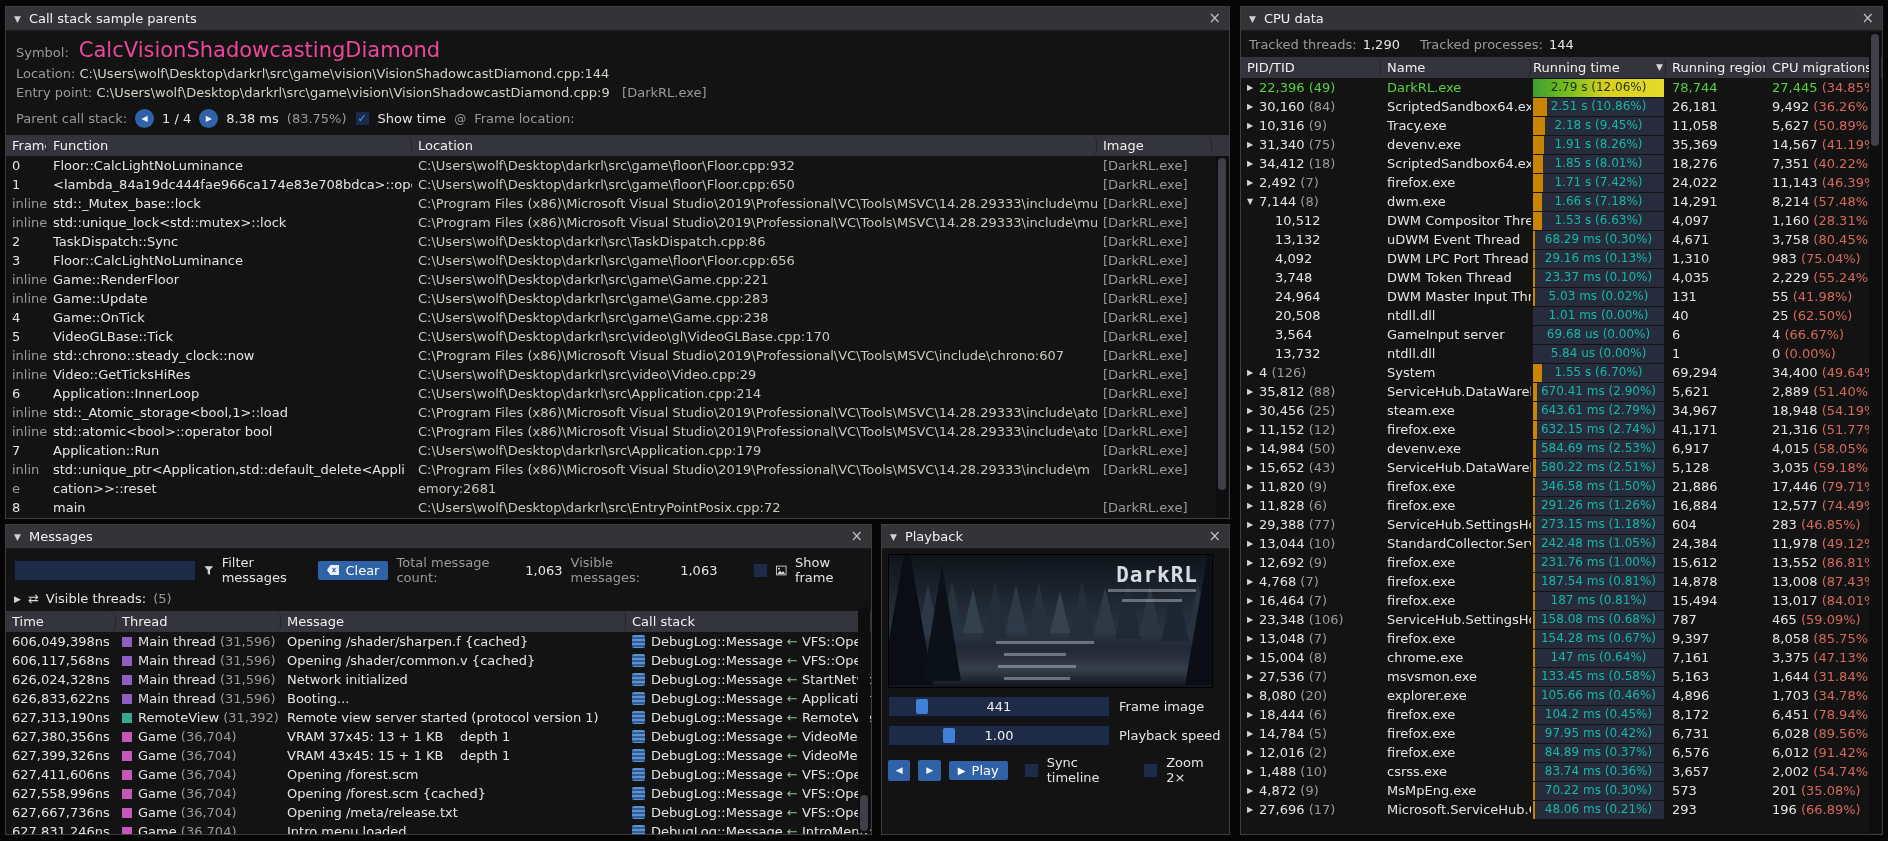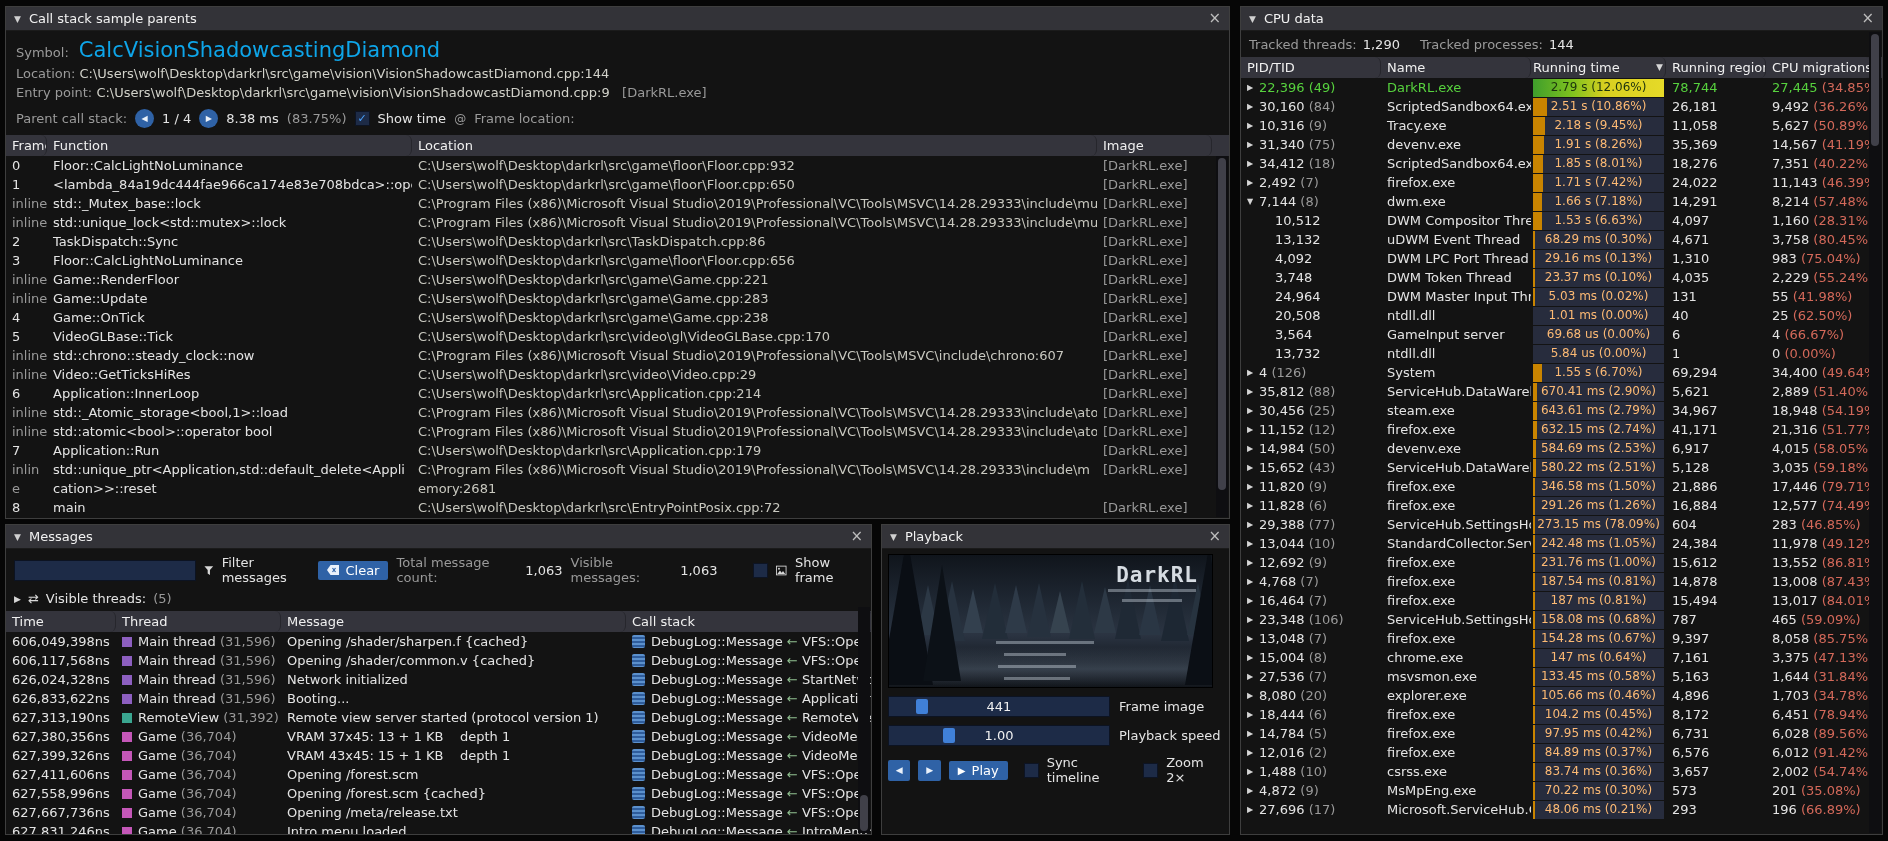--- a/index.html
+++ b/index.html
@@ -23,21 +23,21 @@
 
   
   .table-head { display:flex; background:#34343c; height:21px; line-height:21px; color:#f0f0f0; }
   .th { flex:none; padding:0 6px; border-right:1px solid #26262c; overflow:hidden; white-space:nowrap;border-radius:6px; }
   .th-sort { display:flex; align-items:center; justify-content:space-between; }
   .sort { font-size:9px; color:#d6d6d6; }
 
   
   .cs-head { padding:7px 10px 0 10px; }
   .sym-line { display:flex; align-items:baseline; gap:10px; }
-  .sym-name { font-size:21px; color:#0ea5e9; }
+  .sym-name { font-size:21px; color:#ec4899; }
   .loc-line { margin-top:4px; white-space:pre; }
   .loc-line .path { color:#d2d2ca;margin-top:20px; }
   .controls { display:flex; align-items:center; gap:8px; margin:9px 0 7px 0; }
   .circle-btn { width:19px; height:19px; flex:none; border-radius:50%; background:var(--accent-blue); color:#eaf1fa; display:inline-flex; align-items:center; justify-content:center; font-size:8px; }
   .checkbox { width:15px; height:15px; flex:none; background:var(--frame-navy); border:1px solid #0d1424; display:inline-flex; align-items:center; justify-content:center; color:var(--check-blue); font-size:11px; }
   .radio { width:15px; height:15px; flex:none; border-radius:50%; background:var(--frame-navy); border:1px solid #0d1424; position:relative; }
   .radio.sel::after { content:""; position:absolute; inset:3px; border-radius:50%; background:#4296fa; }
   .radio-group { display:inline-flex; align-items:center; gap:7px; }
   .radio-group .rlabel { margin-right:9px; }
   .at-icon { font-size:12px; }
@@ -81,21 +81,21 @@
 
   
   .cpu-info { display:flex; gap:6px; padding:6px 8px 5px 8px; white-space:pre; }
   .cpu-row { display:flex; height:19px; line-height:19px; }
   .cw-pid{width:140px; display:flex; align-items:center;} .cw-name{width:150px} .cw-time{width:135px; padding:1px 2px;} .cw-reg{width:100px} .cw-mig{width:106px}
   .cw-pid.child { padding-left:34px; }
   .exp { font-style:normal; font-size:8px; color:#d5d5d5; width:12px; flex:none; }
   .cpu-bar { display:block; position:relative; height:23px; background:var(--bar-bg); overflow:hidden; }
   .cpu-bar .fill { position:absolute; left:0; top:0; bottom:0; background:var(--bar-orange); }
   .cpu-bar .fill.grad { background:linear-gradient(90deg,#3f9e2c 0%, #7fc21e 30%, #d8cf20 55%, #e6da28 100%); }
-  .cpu-bar .t { position:absolute; inset:0; text-align:center; font-size:12px; line-height:17px; color:#fdba74; }
+  .cpu-bar .t { position:absolute; inset:0; text-align:center; font-size:12px; line-height:17px; color:#14b8a6; }
   .cpu-bar .t.tdark { color:#1d330e; }
   .pct { color:var(--pct-red); }
   .cpu-row.self .pidnum, .cpu-row.self .cnt, .cpu-row.self .nm, .cpu-row.self .rg, .cpu-row.self .mg-num { color:var(--self-green); }
 
   
   .vscroll { position:absolute; top:1px; bottom:1px; right:1px; width:12px; background:#0e0e11; }
   .vthumb { position:absolute; left:2px; right:2px; border-radius:4px; background:#404049; }
 </style>
 </head>
 <body>
@@ -598,21 +598,21 @@
         <div class="cpu-row">
           <span class="cell cw-pid"><i class="exp">▶</i><span class="pidnum">11,828</span><span class="dim cnt"> (6)</span></span>
           <span class="cell cw-name nm">firefox.exe</span>
           <span class="cell cw-time"><span class="cpu-bar"><i class="fill" style="width: 2px;"></i><span class="t">291.26 ms (1.26%)</span></span></span>
           <span class="cell cw-reg rg">16,884</span>
           <span class="cell cw-mig"><span class="mg-num">12,577 </span><span class="pct">(74.49%)</span></span>
         </div>
         <div class="cpu-row">
           <span class="cell cw-pid"><i class="exp">▶</i><span class="pidnum">29,388</span><span class="dim cnt"> (77)</span></span>
           <span class="cell cw-name nm">ServiceHub.SettingsHost.exe</span>
-          <span class="cell cw-time"><span class="cpu-bar"><i class="fill" style="width: 2px;"></i><span class="t">273.15 ms (78.09%)</span></span></span>
+          <span class="cell cw-time"><span class="cpu-bar"><i class="fill" style="width: 2px;"></i><span class="t">273.15 ms (1.18%)</span></span></span>
           <span class="cell cw-reg rg">604</span>
           <span class="cell cw-mig"><span class="mg-num">283 </span><span class="pct">(46.85%)</span></span>
         </div>
         <div class="cpu-row">
           <span class="cell cw-pid"><i class="exp">▶</i><span class="pidnum">13,044</span><span class="dim cnt"> (10)</span></span>
           <span class="cell cw-name nm">StandardCollector.Service.exe</span>
           <span class="cell cw-time"><span class="cpu-bar"><i class="fill" style="width: 2px;"></i><span class="t">242.48 ms (1.05%)</span></span></span>
           <span class="cell cw-reg rg">24,384</span>
           <span class="cell cw-mig"><span class="mg-num">11,978 </span><span class="pct">(49.12%)</span></span>
         </div>

